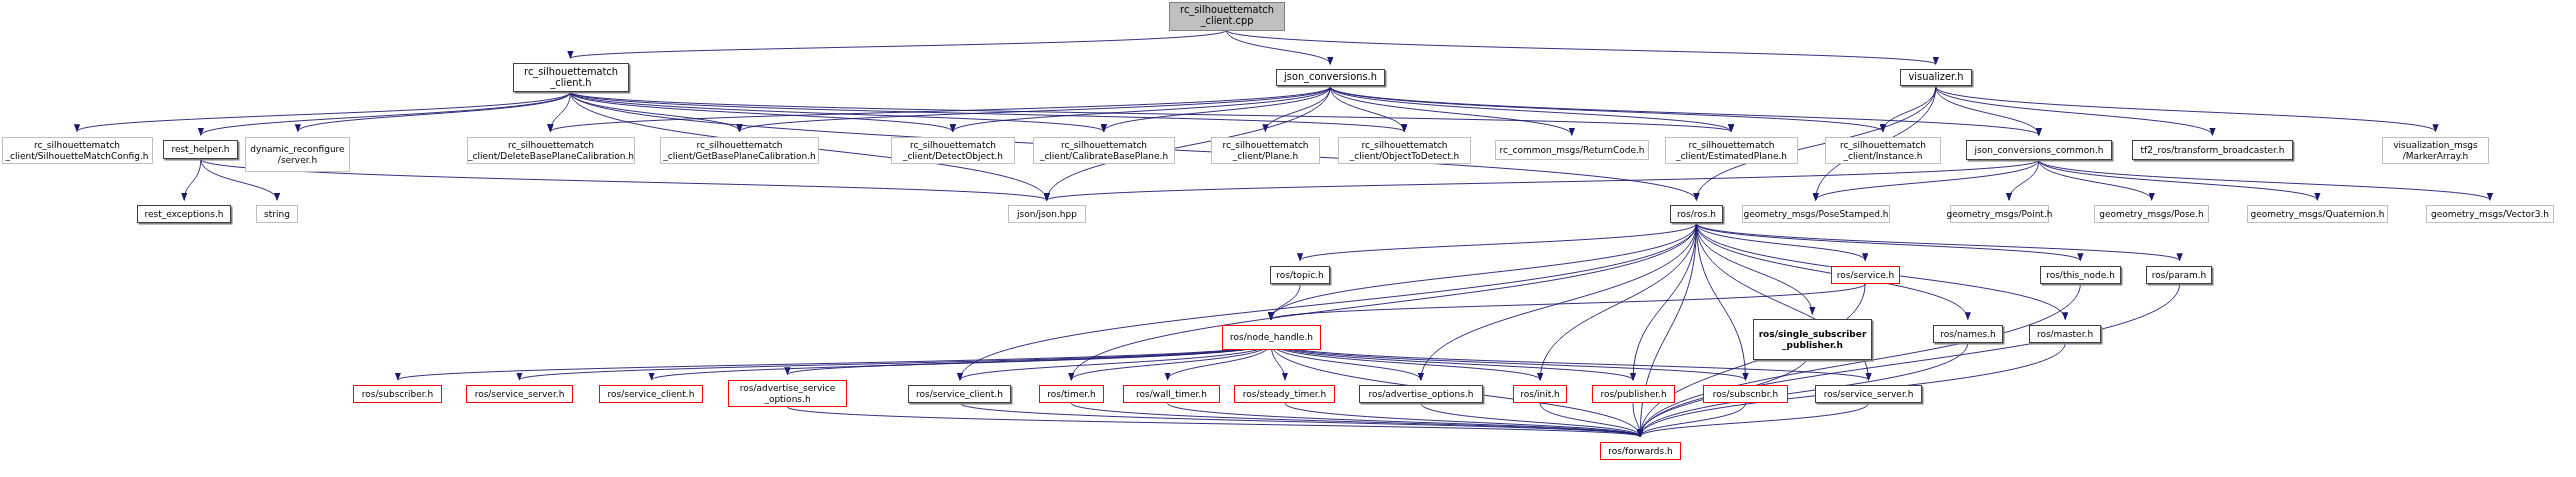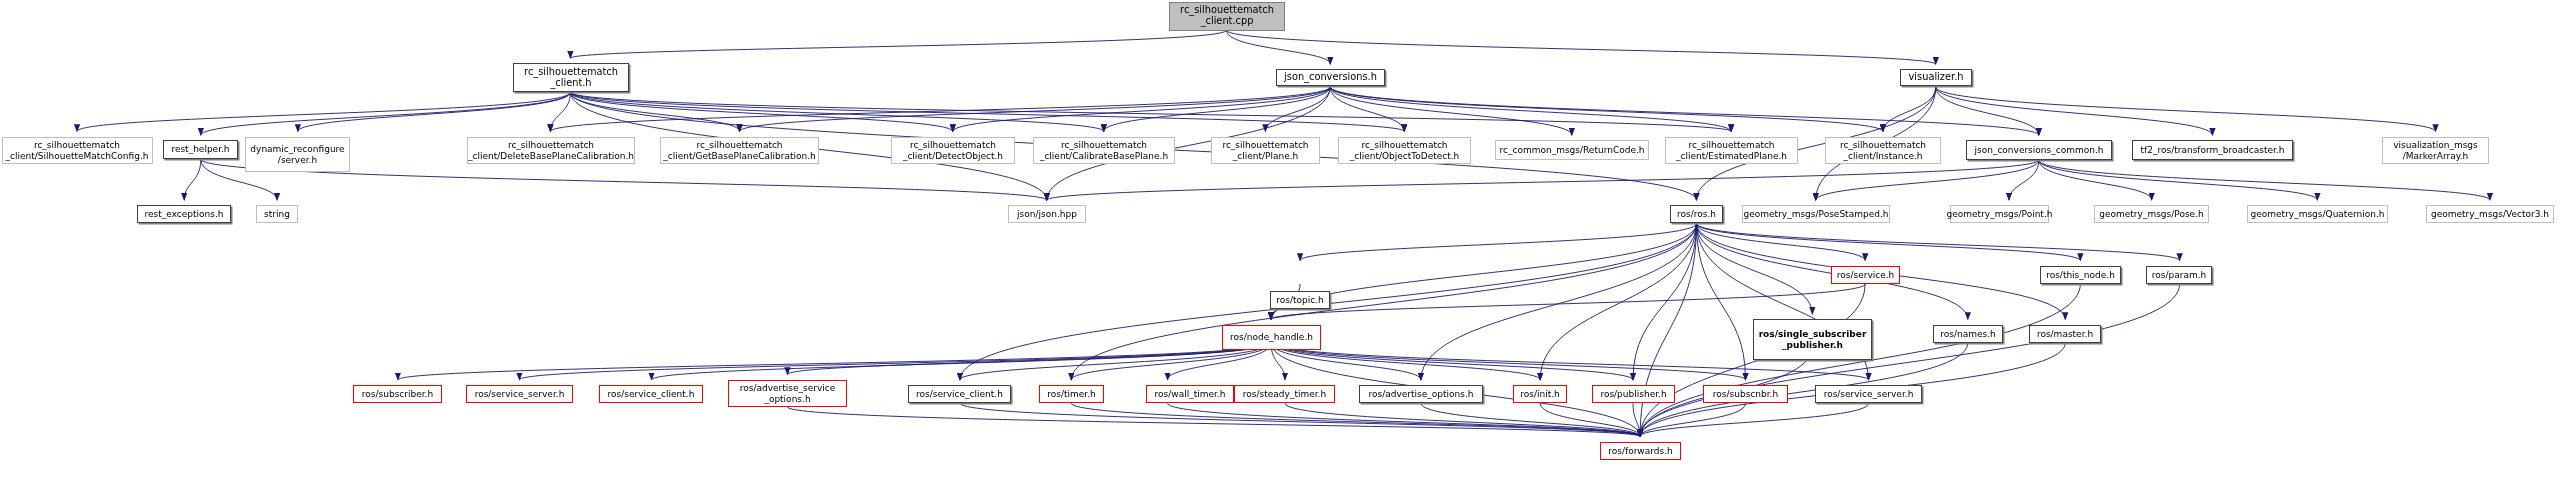--- a/index.html
+++ b/index.html
@@ -151,37 +151,37 @@
 /MarkerArray.h</div>
       <div class="node bold sh" style="left: 137px; top: 205px; width: 94px; height: 18px; font-size: 9px; text-align: right;">rest_exceptions.h</div>
       <div class="node normal" style="left: 256px; top: 205px; width: 42px; height: 18px; font-size: 9px;">string</div>
       <div class="node normal" style="left: 1008px; top: 205px; width: 78px; height: 18px; font-size: 9px;">json/json.hpp</div>
       <div class="node bold sh" style="left: 1670px; top: 205px; width: 53px; height: 18px; font-size: 9px;">ros/ros.h</div>
       <div class="node normal" style="left: 1742px; top: 205px; width: 148px; height: 18px; font-size: 9px;">geometry_msgs/PoseStamped.h</div>
       <div class="node normal" style="left: 1950px; top: 205px; width: 99px; height: 18px; font-size: 9px;">geometry_msgs/Point.h</div>
       <div class="node normal" style="left: 2094px; top: 205px; width: 115px; height: 18px; font-size: 9px;">geometry_msgs/Pose.h</div>
       <div class="node normal" style="left: 2247px; top: 205px; width: 141px; height: 18px; font-size: 9px;">geometry_msgs/Quaternion.h</div>
       <div class="node normal" style="left: 2426px; top: 205px; width: 128px; height: 18px; font-size: 9px;">geometry_msgs/Vector3.h</div>
-      <div class="node bold sh" style="left: 1270px; top: 266px; width: 60px; height: 18px; font-size: 9px; margin-top: 25px;">ros/topic.h</div>
+      <div class="node bold sh" style="left: 1270px; top: 266px; width: 60px; height: 18px; font-size: 9px;">ros/topic.h</div>
       <div class="node red" style="left: 1831px; top: 266px; width: 69px; height: 18px; font-size: 9px;">ros/service.h</div>
       <div class="node bold sh" style="left: 2040px; top: 266px; width: 81px; height: 18px; font-size: 9px;">ros/this_node.h</div>
       <div class="node bold sh" style="left: 2146px; top: 266px; width: 66px; height: 18px; font-size: 9px;">ros/param.h</div>
       <div class="node red" style="left: 1222px; top: 325px; width: 99px; height: 25px; font-size: 9px;">ros/node_handle.h</div>
       <div class="node bold sh" style="left: 1753px; top: 319px; width: 119px; height: 41px; font-size: 9px; font-weight: bold;">ros/single_subscriber
 _publisher.h</div>
       <div class="node bold sh" style="left: 1933px; top: 325px; width: 70px; height: 18px; font-size: 9px;">ros/names.h</div>
       <div class="node bold sh" style="left: 2029px; top: 325px; width: 72px; height: 18px; font-size: 9px;">ros/master.h</div>
       <div class="node red" style="left: 353px; top: 385px; width: 89px; height: 18px; font-size: 9px;">ros/subscriber.h</div>
       <div class="node red" style="left: 466px; top: 385px; width: 107px; height: 18px; font-size: 9px;">ros/service_server.h</div>
       <div class="node red" style="left: 599px; top: 385px; width: 104px; height: 18px; font-size: 9px;">ros/service_client.h</div>
       <div class="node red" style="left: 728px; top: 380px; width: 119px; height: 27px; font-size: 9px;">ros/advertise_service
 _options.h</div>
       <div class="node bold sh" style="left: 908px; top: 385px; width: 103px; height: 18px; font-size: 9px;">ros/service_client.h</div>
       <div class="node red" style="left: 1039px; top: 385px; width: 65px; height: 18px; font-size: 9px;">ros/timer.h</div>
-      <div class="node red" style="left: 1146px; top: 385px; width: 88px; height: 18px; font-size: 9px;">ros/wall_timer.h</div>
+      <div class="node red" style="left: 1123px; top: 385px; width: 97px; height: 18px; font-size: 9px;">ros/wall_timer.h</div>
       <div class="node red" style="left: 1234px; top: 385px; width: 101px; height: 18px; font-size: 9px;">ros/steady_timer.h</div>
       <div class="node bold sh" style="left: 1359px; top: 385px; width: 124px; height: 18px; font-size: 9px;">ros/advertise_options.h</div>
       <div class="node red" style="left: 1513px; top: 385px; width: 54px; height: 18px; font-size: 9px;">ros/init.h</div>
       <div class="node red" style="left: 1592px; top: 385px; width: 83px; height: 18px; font-size: 9px;">ros/publisher.h</div>
       <div class="node red" style="left: 1703px; top: 385px; width: 85px; height: 18px; font-size: 9px;">ros/subscnbr.h</div>
       <div class="node bold sh" style="left: 1815px; top: 385px; width: 107px; height: 18px; font-size: 9px;">ros/service_server.h</div>
       <div class="node red" style="left: 1600px; top: 442px; width: 81px; height: 18px; font-size: 9px;">ros/forwards.h</div>
     </div>
 </div>
 

